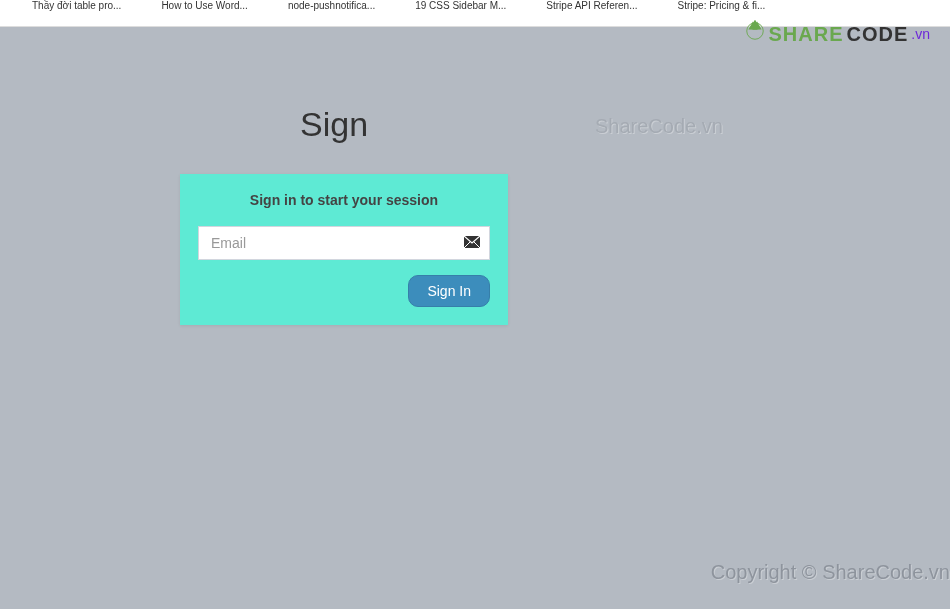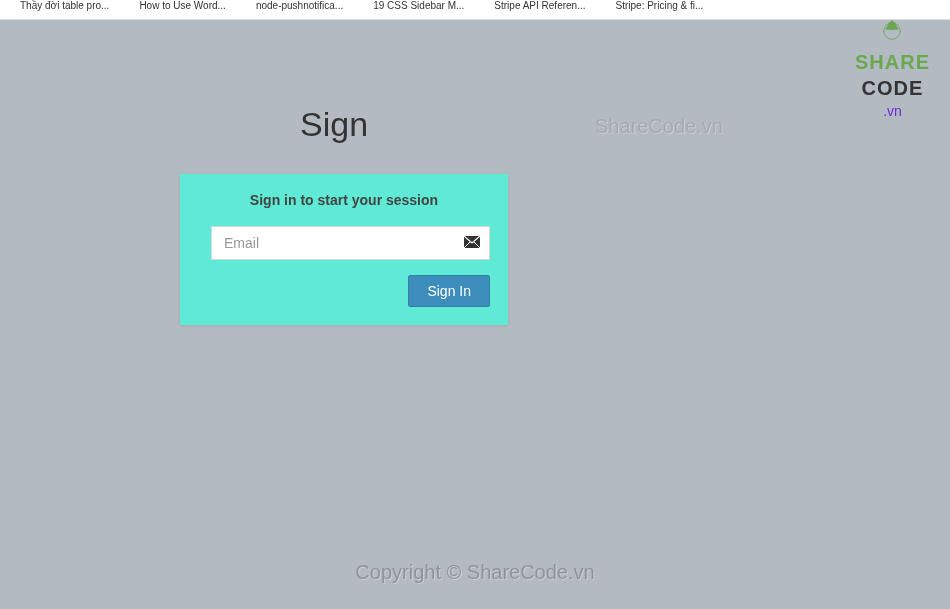--- a/index.html
+++ b/index.html
@@ -10,25 +10,25 @@
     body {
       font-family: -apple-system, BlinkMacSystemFont, "Segoe UI", Helvetica, Arial, sans-serif;
       background: #b4bac2;
       width: 950px;
       height: 609px;
       overflow: hidden;
       position: relative;
     }
     .bookmarks-bar {
       background: #fff;
-      height: 20px;
+      height: 27px;
       display: flex;
       align-items: flex-start;
-      gap: 30px;
-      padding: 0 20px;
+      gap: 40px;
+      padding: 0 32px;
       font-size: 10px;
       color: #333;
       white-space: nowrap;
       overflow: hidden;
       border-bottom: 1px solid #ddd;
     }
     .bookmark-item {
       display: flex;
       align-items: center;
       gap: 6px;
@@ -36,21 +36,20 @@
     }
     .logo-corner {
       position: absolute;
       top: 20px;
       right: 20px;
       font-size: 20px;
       font-weight: bold;
       display: flex;
       align-items: center;
       gap: 3px;
-      flex-direction: column;
     }
     .logo-corner .icon-wrap {
       color: #6aa84f;
       font-size: 22px;
     }
     .logo-corner .share {
       color: #6aa84f;
       letter-spacing: 1px;
     }
     .logo-corner .code {
@@ -91,21 +90,20 @@
     .login-msg {
       text-align: center;
       font-size: 14px;
       color: #444;
       margin-bottom: 18px;
       font-weight: 600;
     }
     .form-group {
       position: relative;
       margin-bottom: 15px;
-      margin-left: 13px;
     }
     .form-control {
       width: 100%;
       height: 34px;
       padding: 6px 36px 6px 12px;
       font-size: 14px;
       color: #555;
       background: #fff;
       border: 1px solid #d2d6de;
       border-radius: 0;
@@ -126,28 +124,28 @@
       display: flex;
       justify-content: flex-end;
     }
     .btn-signin {
       background: #3c8dbc;
       color: #fff;
       border: 1px solid #367fa9;
       padding: 7px 18px;
       font-size: 14px;
       cursor: pointer;
-      border-radius: 2px;
+      border-radius: 10px;
     }
     .footer-text {
       position: absolute;
       bottom: 25px;
       left: 0;
       right: 0;
-      text-align: center;
+      text-align: right;
       font-size: 20px;
       color: #8e949d;
       text-shadow: 1px 1px 0 rgba(255,255,255,0.3);
       font-weight: 500;
     }
   </style>
 </head>
 <body>
 
 <div class="bookmarks-bar">

